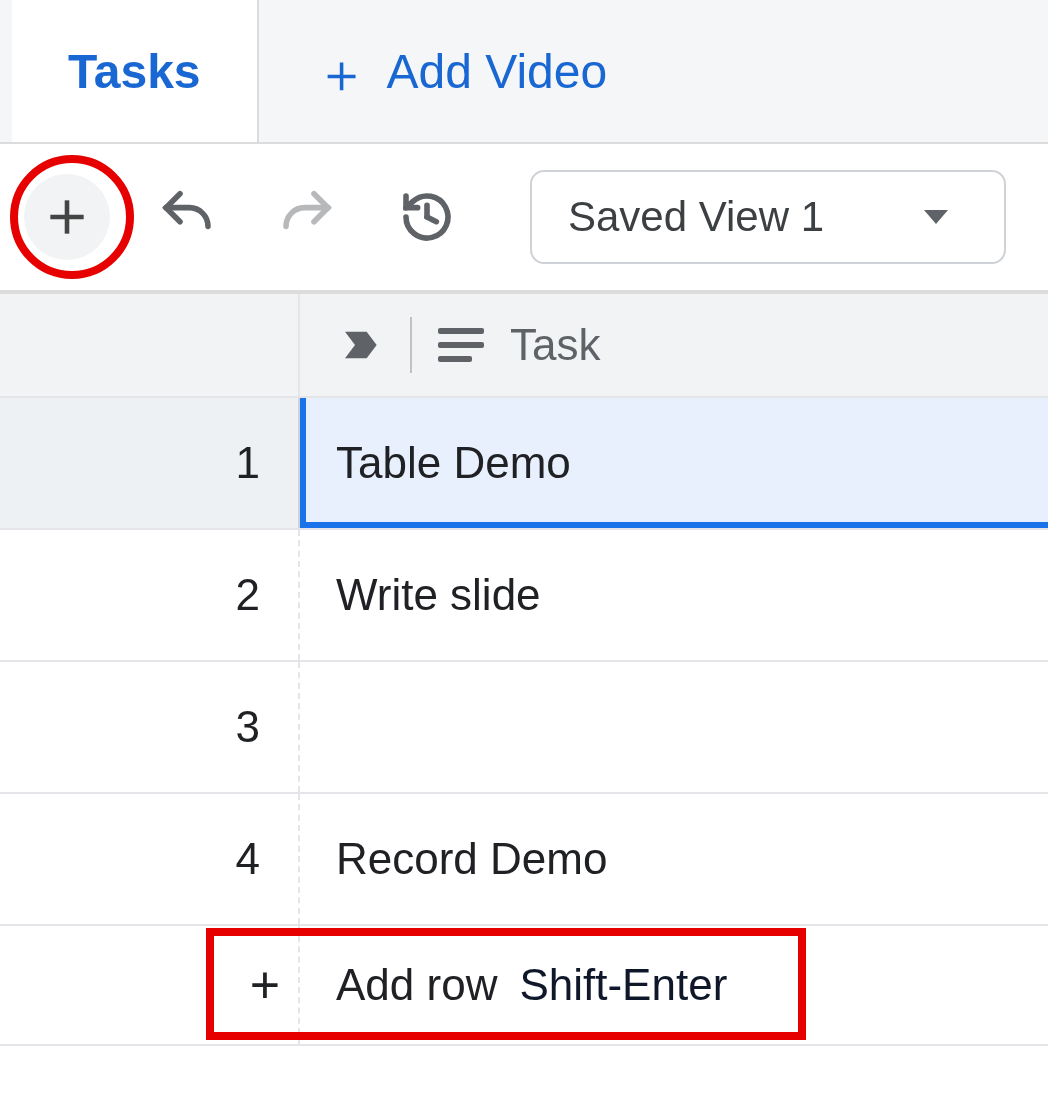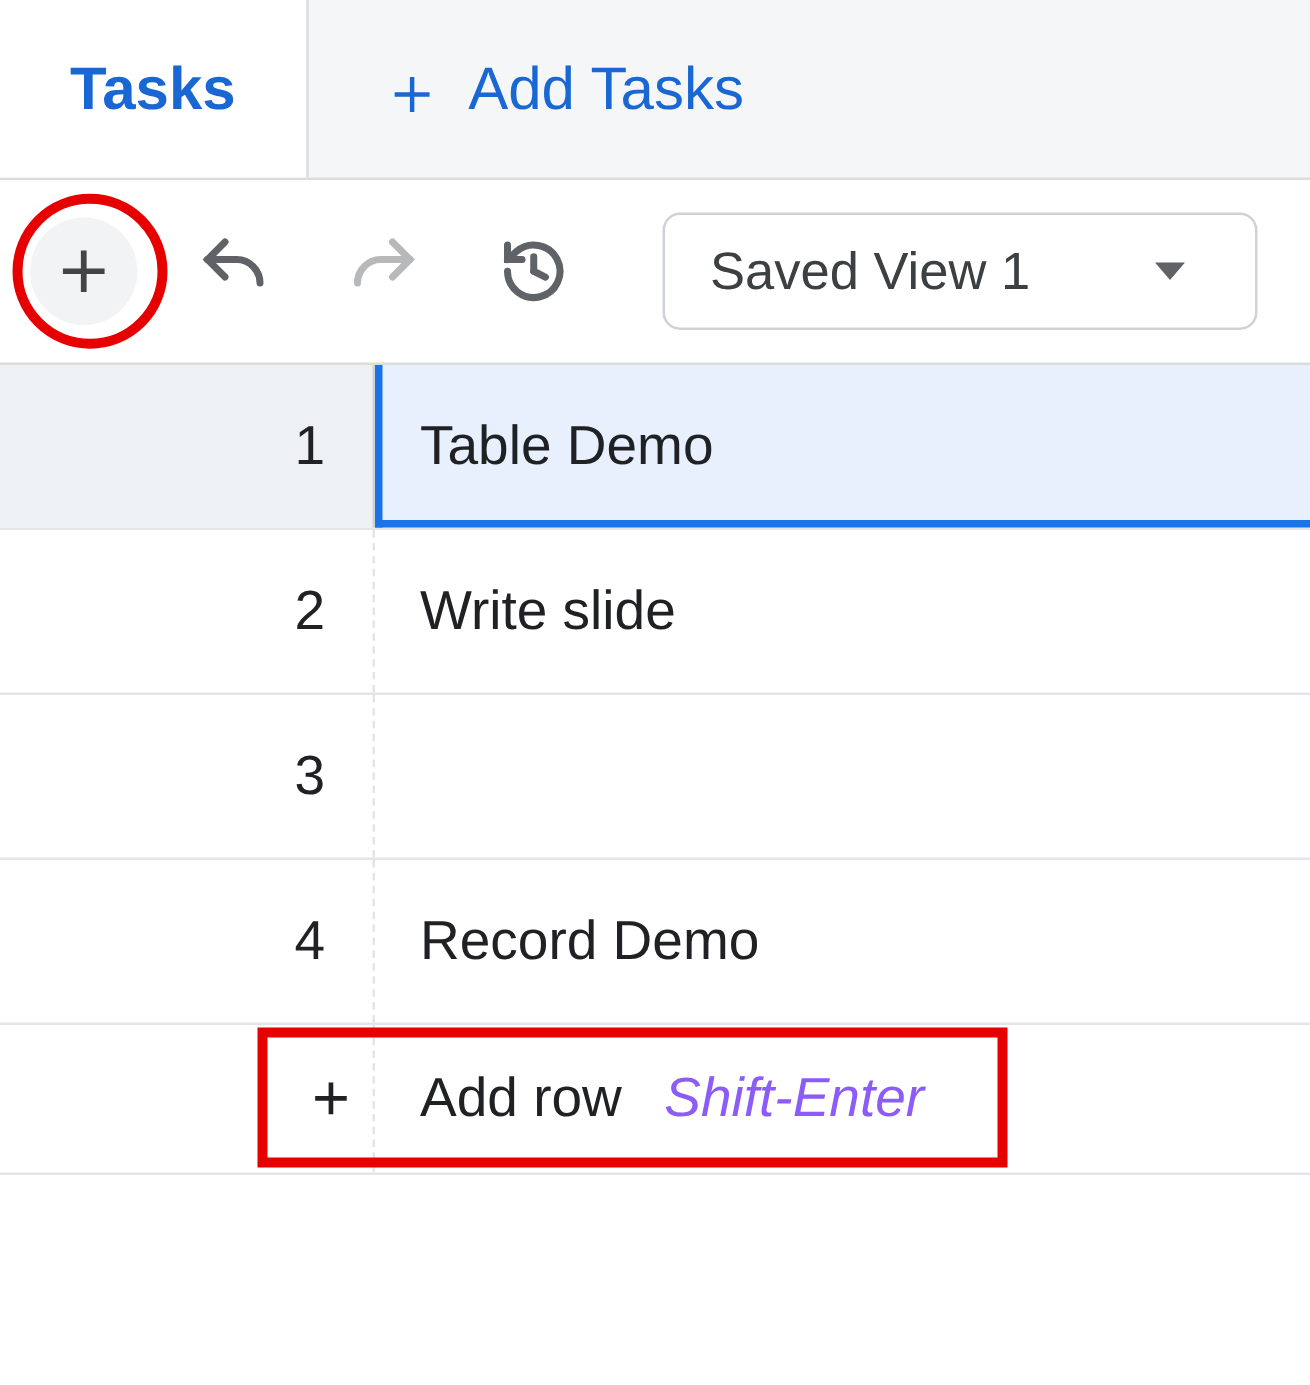--- a/index.html
+++ b/index.html
@@ -11,20 +11,21 @@
       overflow: hidden;
     }
 
     
     .tabbar {
       display: flex;
       align-items: stretch;
       height: 144px;
       background: #f5f6f7;
       border-bottom: 2px solid #dcdcdc;
+      padding-left: 12px;
     }
     .tab {
       display: flex;
       align-items: center;
       justify-content: center;
       padding: 0 56px;
       font-size: 48px;
       color: #1967d2;
       user-select: none;
     }
@@ -169,22 +170,22 @@
       position: relative;
       display: flex;
       border-bottom: 2px solid #e4e5e8;
       height: 120px;
     }
     .addrow .rowgutter {
       border-right-style: dashed;
       justify-content: flex-end;
     }
     .addrow .rowgutter span { font-size: 52px; color:#202124; font-weight:300; position:relative; left:20px;}
-    .addrow .taskcell { gap: 34px; }
-    .addrow .hint { color:#8b5cf6;font-style:italic; }
+    .addrow .taskcell { gap: 22px; }
+    .addrow .hint { color:#0f172a; }
     .red-box {
       position: absolute;
       left: 206px;
       top: 2px;
       width: 600px;
       height: 112px;
       border: 8px solid #e60000;
       pointer-events: none;
       z-index: 30;
     }
@@ -195,21 +196,21 @@
   </style>
 </head>
 <body>
 
 <div class="tabbar">
   <div class="tab active">
     <span>Tasks</span>
   </div>
   <div class="tab add">
     <span class="plus-glyph">＋</span>
-    <span>Add Tasks</span>
+    <span>Add Video</span>
   </div>
 </div>
 
 <div class="toolbar">
   <div class="red-circle"></div>
 
   <div class="toolbtn add-plus">
     <svg viewBox="0 0 24 24" fill="none" stroke="currentColor" stroke-width="2.2">
       <line x1="12" y1="4" x2="12" y2="20"></line>
         <line x1="4" y1="12" x2="20" y2="12"></line>
@@ -240,20 +241,39 @@
   </div>
 
   <div class="view-select">
     <span>Saved View 1</span>
     <span class="caret"></span>
   </div>
 </div>
 
 <div class="grid">
 
+  <div class="grid-row header">
+    <div class="rowgutter"></div>
+    <div class="taskcell">
+      <div class="header-contents">
+        <span class="chev-badge">
+          <svg viewBox="0 0 24 24" width="40" height="40">
+              <path fill="#5f6368" d="M3 4h13l6 8-6 8H3l6-8-6-8z"></path>
+            </svg>
+        </span>
+        <span class="divider"></span>
+        <span class="lines-icon">
+            <span></span>
+            <span></span>
+            <span></span>
+          </span>
+        <span class="col-title">Task</span>
+      </div>
+    </div>
+  </div>
 
   <div class="grid-row selected">
     <div class="rowgutter">1</div>
     <div class="taskcell">Table Demo</div>
   </div>
   <div class="grid-row">
     <div class="rowgutter">2</div>
     <div class="taskcell">Write slide</div>
   </div>
   <div class="grid-row">

